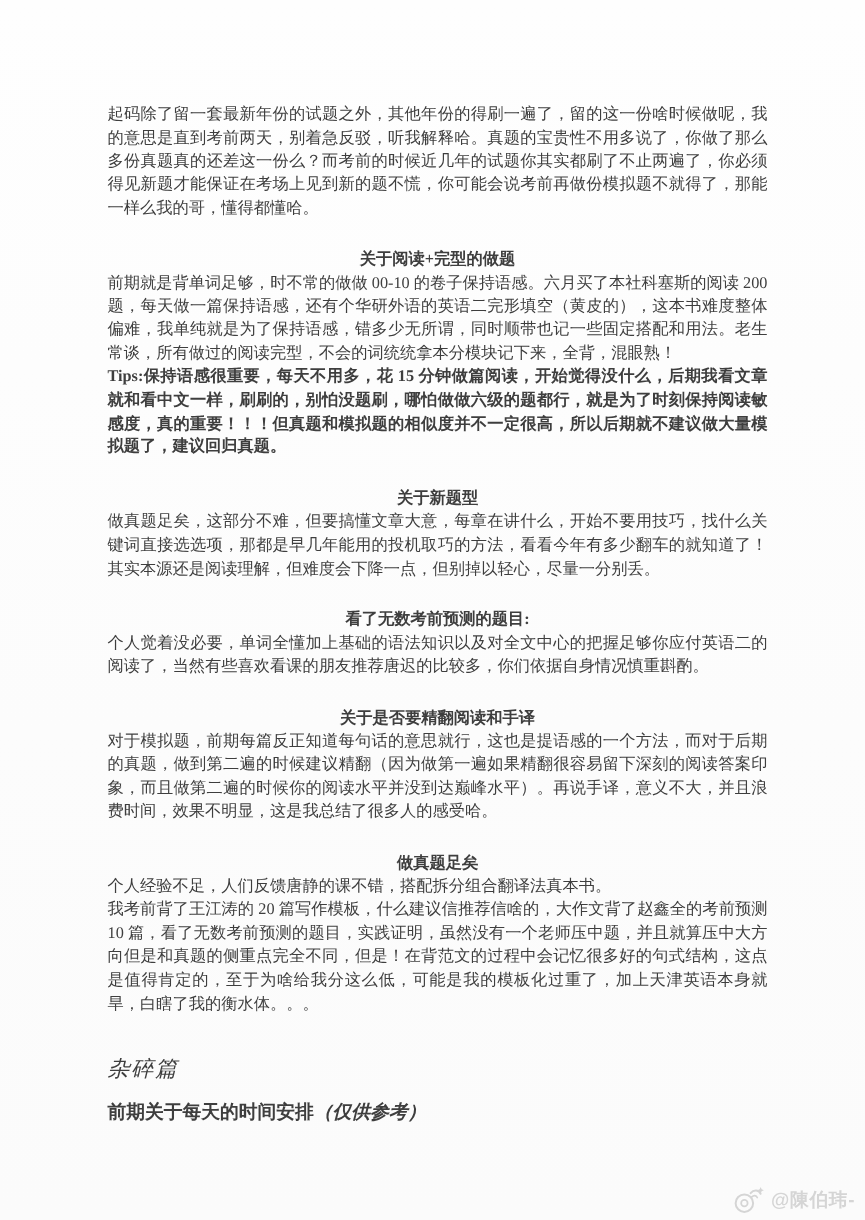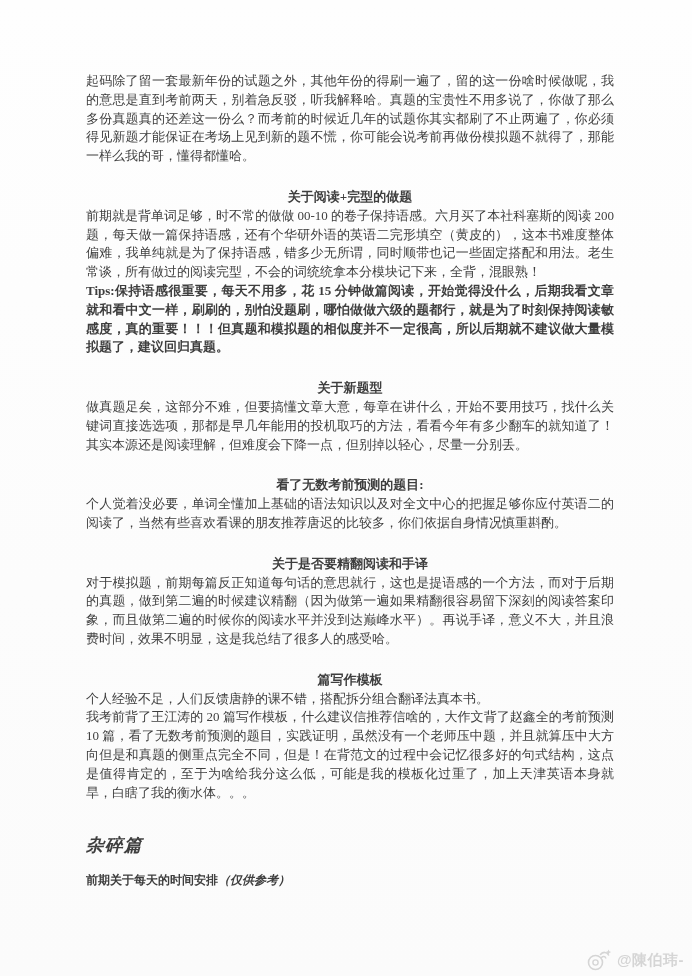--- a/index.html
+++ b/index.html
@@ -8,44 +8,44 @@
     width:692px;
     height:976px;
     background:linear-gradient(180deg,#fefefe 0%,#fcfcfc 60%,#fbfbfb 100%);
     overflow:hidden;
     font-family:"Liberation Serif","DejaVu Serif",serif;
     color:#3e3e3e;
   }
   .content{
     position:absolute;
     left:86px;
-    top:72px;
+    top:82px;
     width:528px;
     font-size:13px;
     line-height:18.8px;
     text-align:justify;
   }
   .para{margin:0;}
   .heading{
     font-weight:bold;
     margin:22px 0 0 0;
     text-align:center;
   }
   .tips{font-weight:bold;margin:0;}
   .misc-title{
     font-size:17.5px;
-    font-weight:bold;
+    font-weight:normal;
     font-style:italic;
     letter-spacing:1.5px;
     margin:34px 0 0 0;
     text-align:left;
   }
   .schedule{
     font-weight:bold;
-    font-size:12px;
+    font-size:15px;
     margin:16px 0 0 0;
     text-align:left;
   }
   .schedule .note{font-style:italic;}
   .watermark{
     position:absolute;
     right:8px;
     bottom:4px;
     display:flex;
     align-items:center;
@@ -72,21 +72,21 @@
 
     <p class="heading">关于新题型</p>
     <p class="para">做真题足矣，这部分不难，但要搞懂文章大意，每章在讲什么，开始不要用技巧，找什么关键词直接选选项，那都是早几年能用的投机取巧的方法，看看今年有多少翻车的就知道了！其实本源还是阅读理解，但难度会下降一点，但别掉以轻心，尽量一分别丢。</p>
 
     <p class="heading">看了无数考前预测的题目:</p>
     <p class="para">个人觉着没必要，单词全懂加上基础的语法知识以及对全文中心的把握足够你应付英语二的阅读了，当然有些喜欢看课的朋友推荐唐迟的比较多，你们依据自身情况慎重斟酌。</p>
 
     <p class="heading">关于是否要精翻阅读和手译</p>
     <p class="para">对于模拟题，前期每篇反正知道每句话的意思就行，这也是提语感的一个方法，而对于后期的真题，做到第二遍的时候建议精翻（因为做第一遍如果精翻很容易留下深刻的阅读答案印象，而且做第二遍的时候你的阅读水平并没到达巅峰水平）。再说手译，意义不大，并且浪费时间，效果不明显，这是我总结了很多人的感受哈。</p>
 
-    <p class="heading">篇写作模板</p>
+    <p class="heading">做真题足矣</p>
     <p class="para">个人经验不足，人们反馈唐静的课不错，搭配拆分组合翻译法真本书。</p>
 
     <p class="para">我考前背了王江涛的 20 篇写作模板，什么建议信推荐信啥的，大作文背了赵鑫全的考前预测 10 篇，看了无数考前预测的题目，实践证明，虽然没有一个老师压中题，并且就算压中大方向但是和真题的侧重点完全不同，但是！在背范文的过程中会记忆很多好的句式结构，这点是值得肯定的，至于为啥给我分这么低，可能是我的模板化过重了，加上天津英语本身就旱，白瞎了我的衡水体。。。</p>
 
     <p class="misc-title">杂碎篇</p>
     <p class="schedule"><span>前期关于每天的时间安排</span><span class="note">（仅供参考）</span></p>
 
   </div>
 
   <div class="watermark">

